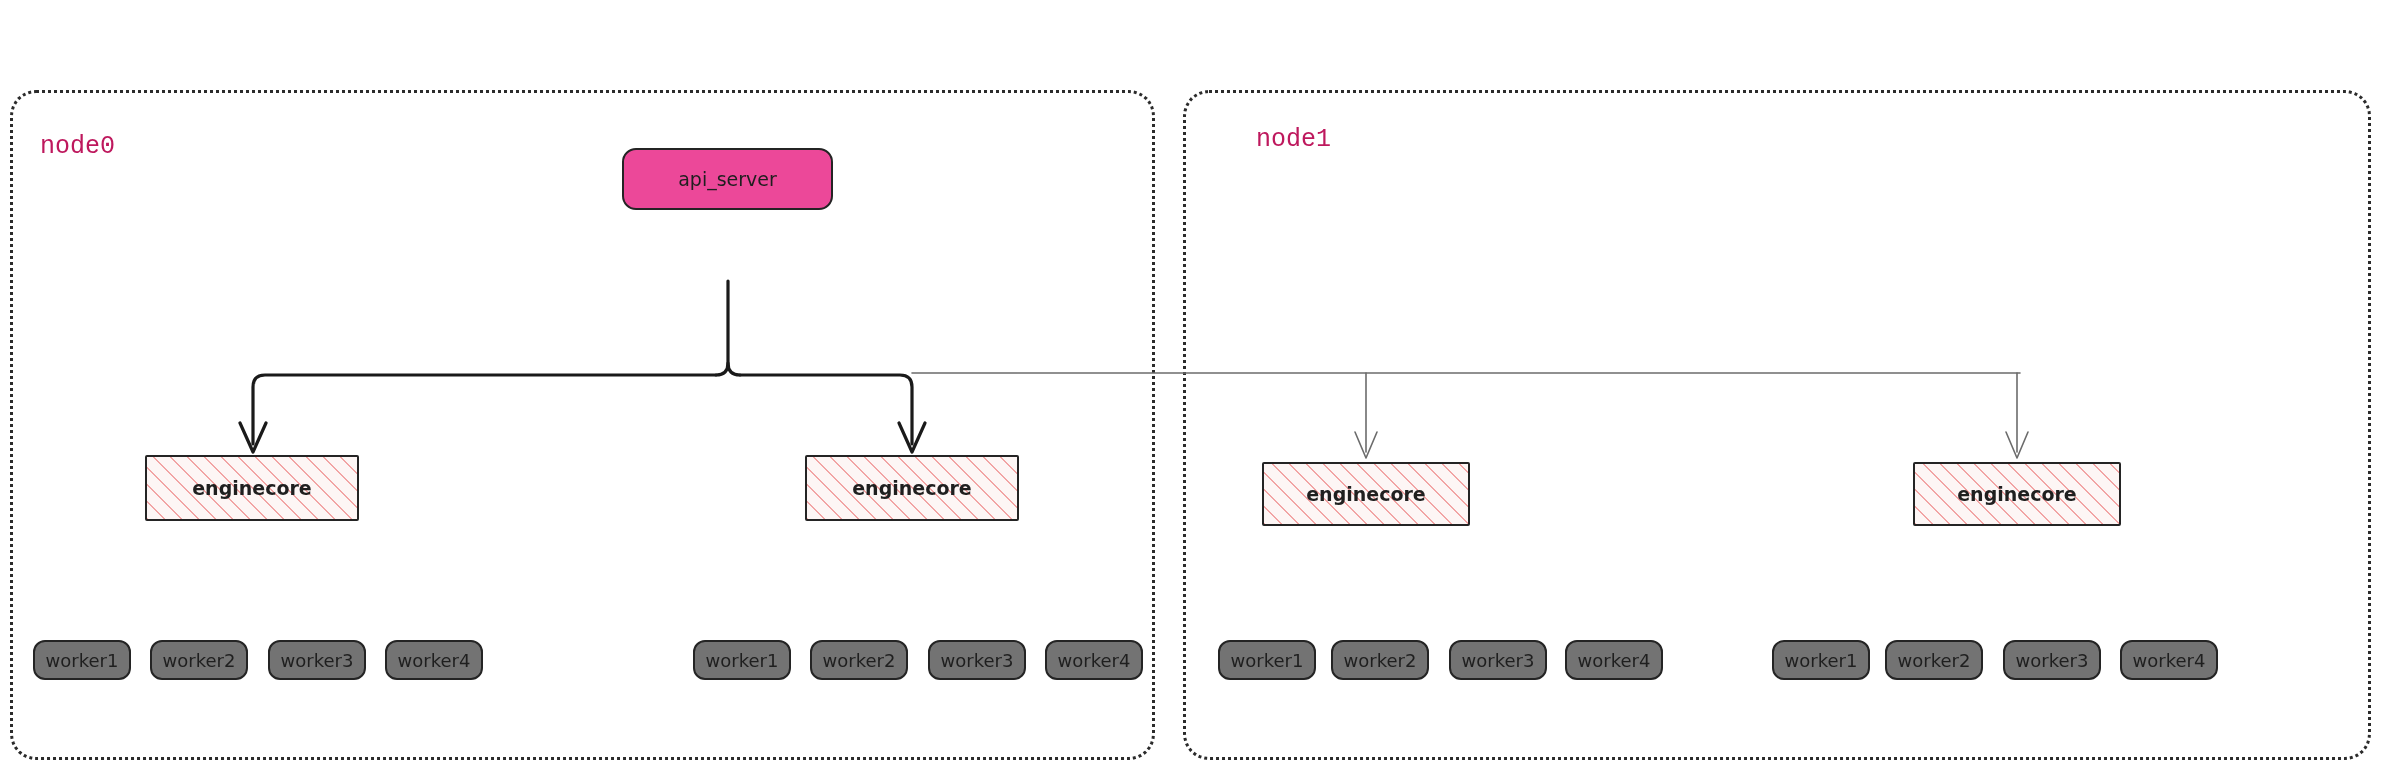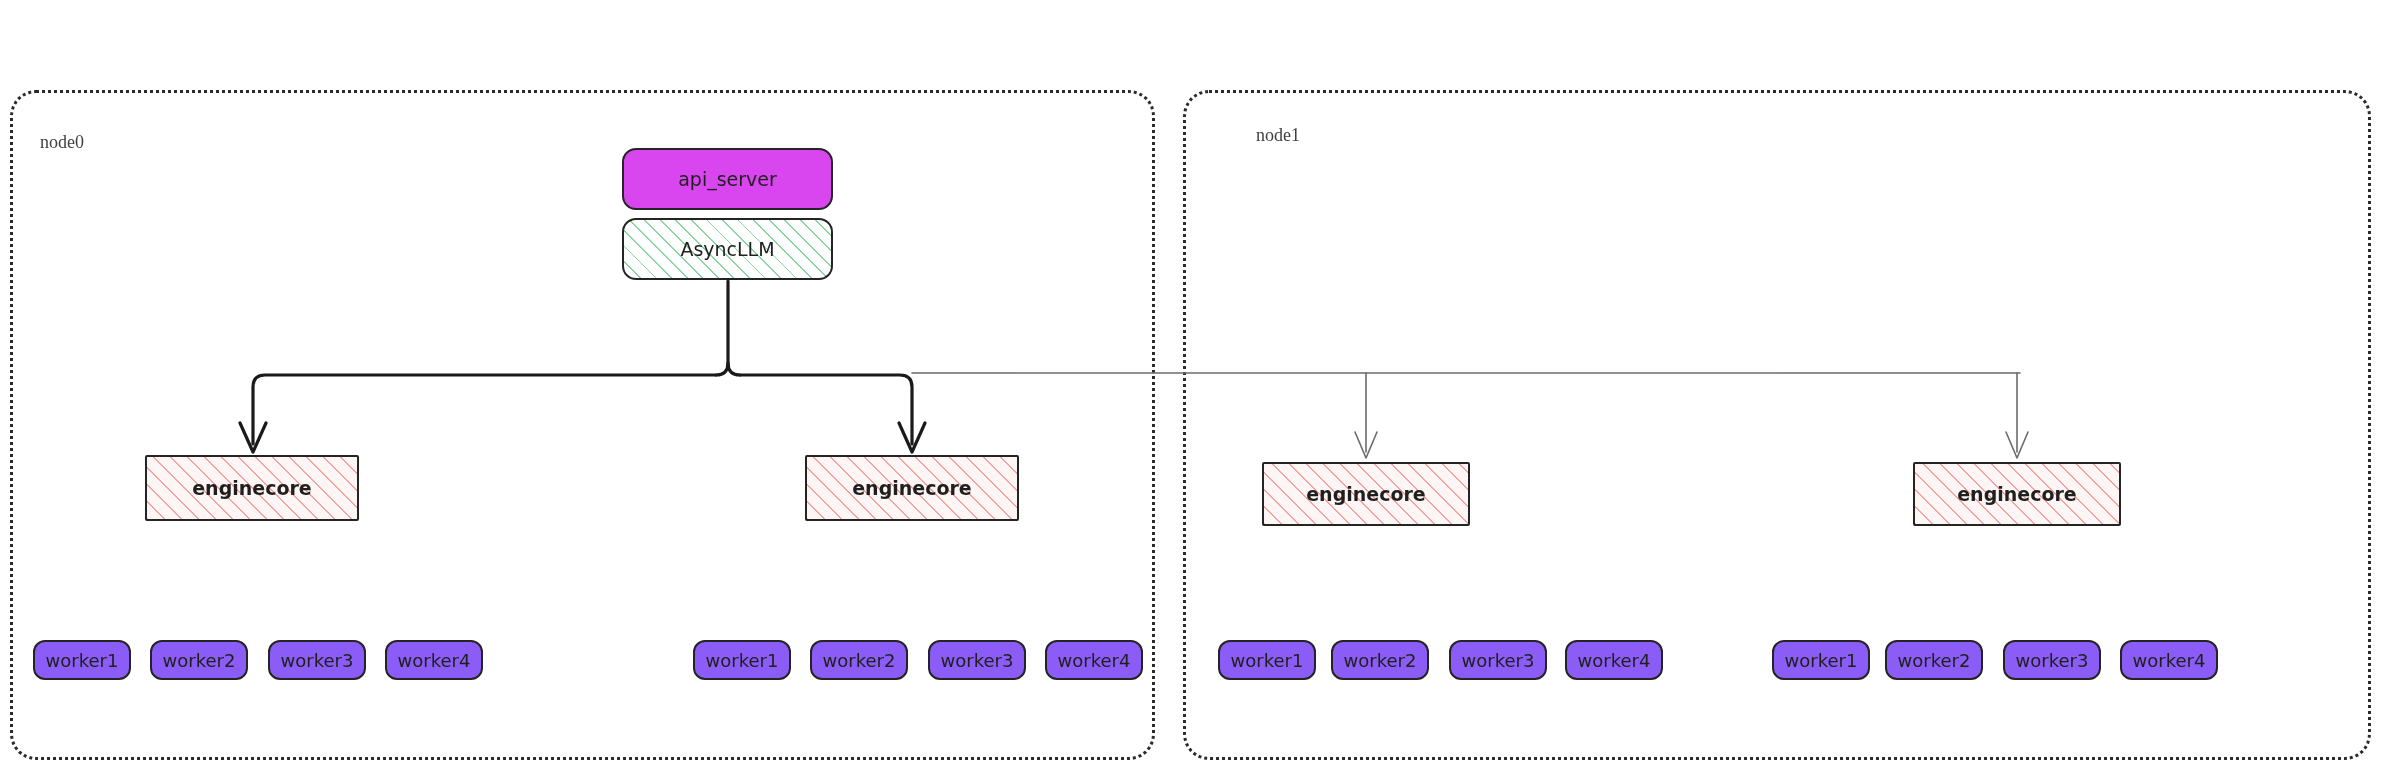--- a/index.html
+++ b/index.html
@@ -35,36 +35,36 @@
   
   .node-container {
     position: absolute;
     border: 3px dotted #2b2b2b;
     border-radius: 26px;
     background: transparent;
     box-sizing: border-box;
   }
   .node-label {
     position: absolute;
-    font-family: Liberation Serif, serif;
-    font-size: 18px;
-    color: #404040;
+    font-family: Liberation Mono, monospace;
+    font-size: 25px;
+    color: #be185d;
     white-space: pre;
   }
 
   
   .box {
     position: absolute;
     box-sizing: border-box;
     display: flex;
     align-items: center;
     justify-content: center;
     color: #1f1f1f;
     white-space: nowrap;
-    background-color: #d946ef;
+    background-color: #ec4899;
   }
 
   .box-plain {
     border: 2.5px solid #242424;
     border-radius: 14px;
     font-size: 19px;
   }
 
   .box-asyncllm {
     border: 2.5px solid #242424;
@@ -92,21 +92,21 @@
       rgba(255,255,255,0) 1.3px,
       rgba(255,255,255,0) 12px
     );
     font-weight: bold;
   }
 
   .box-worker {
     border: 2.5px solid #242424;
     border-radius: 12px;
     font-size: 18px;
-    background-color: #8b5cf6;
+    background-color: #737373;
   }
 
   
   #connectors {
     position: absolute;
     left: 0;
     top: 0;
     width: 2383px;
     height: 773px;
     pointer-events: none;
@@ -144,21 +144,20 @@
 <body>
 
 <div id="canvas">
 
 
   <div class="node-container" style="left:10px; top:90px; width:1145px; height:670px;"></div>
   <div class="node-label" style="left:40px; top:132px;">node0</div>
 
   <div class="box box-plain" style="left:622px; top:148px; width:211px; height:62px;">api_server</div>
 
-  <div class="box box-asyncllm" style="left:622px; top:218px; width:211px; height:62px;">AsyncLLM</div>
 
   <div class="box box-enginecore" style="left:145px; top:455px; width:214px; height:66px;">enginecore</div>
 
   <div class="box box-enginecore" style="left:805px; top:455px; width:214px; height:66px;">enginecore</div>
 
   <div class="box box-worker" style="left:33px; top:640px; width:98px; height:40px;">worker1</div>
   <div class="box box-worker" style="left:150px; top:640px; width:98px; height:40px;">worker2</div>
   <div class="box box-worker" style="left:268px; top:640px; width:98px; height:40px;">worker3</div>
   <div class="box box-worker" style="left:385px; top:640px; width:98px; height:40px;">worker4</div>
 

